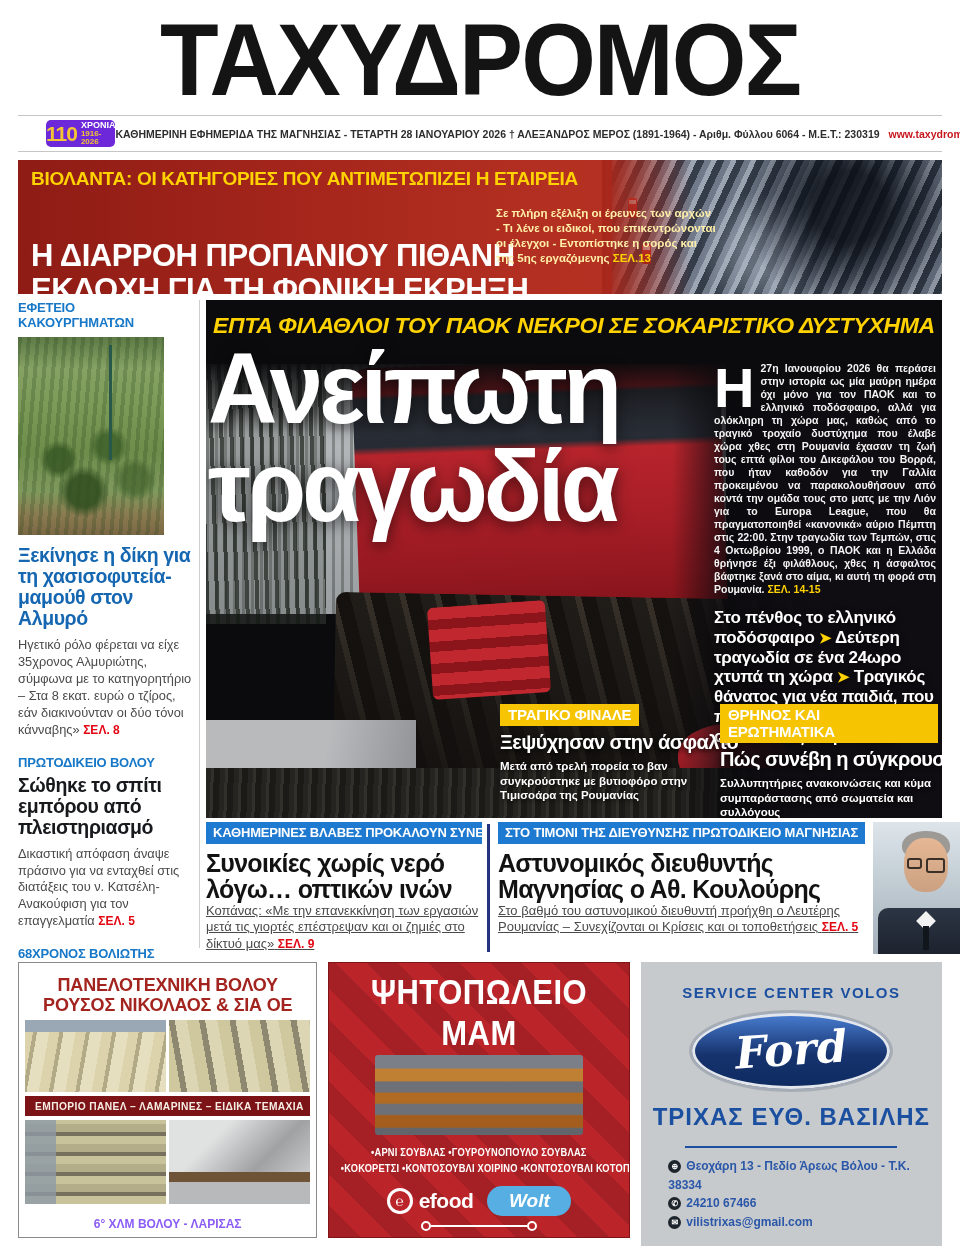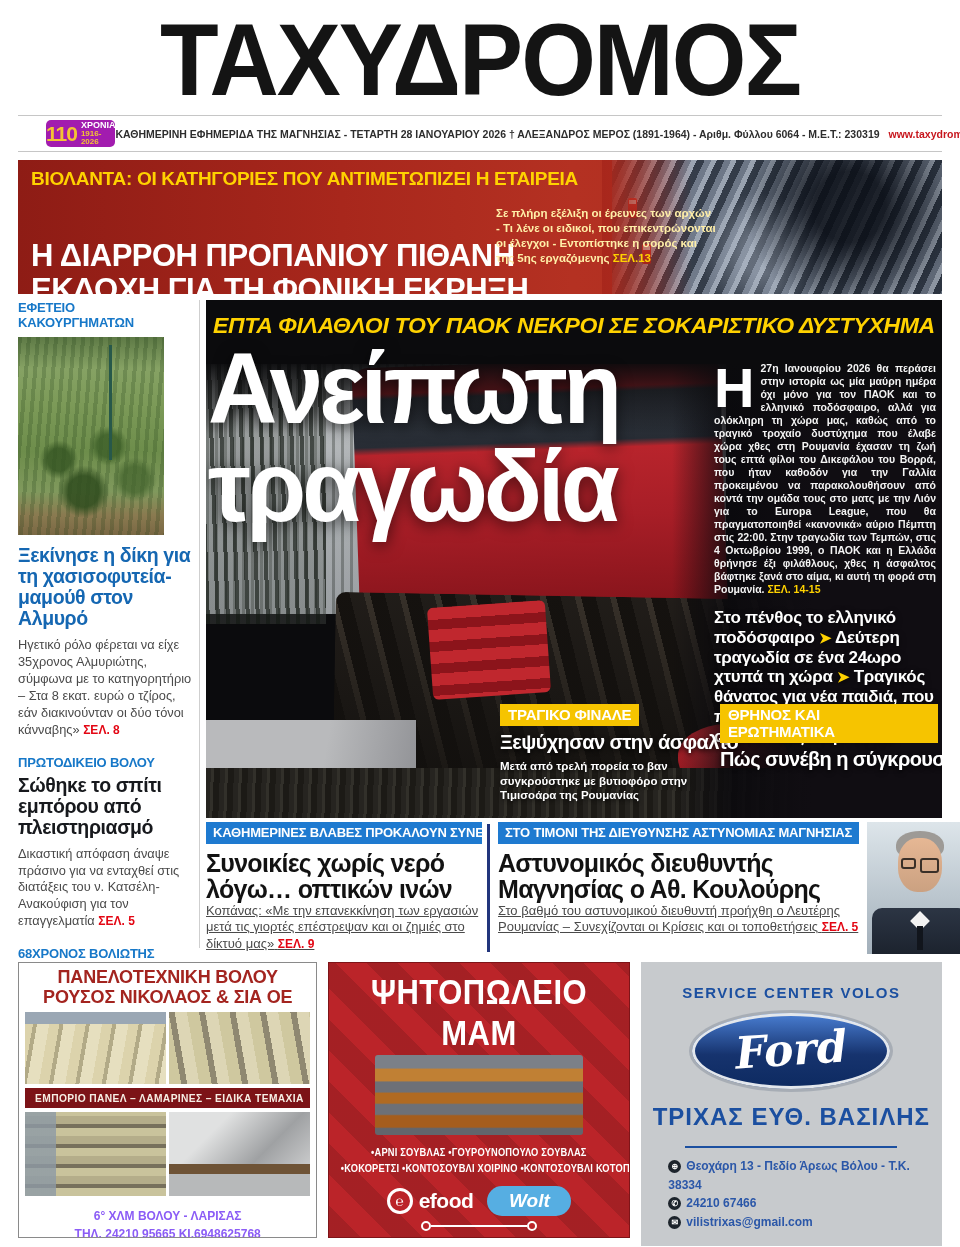--- a/index.html
+++ b/index.html
@@ -6,21 +6,21 @@
   html,body { width:960px; height:1247px; background:#fff; font-family:"Liberation Sans",sans-serif; }
   #page { position:relative; width:960px; height:1247px; background:#fff; overflow:hidden; }
 
   
   .logo { position:absolute; top:2px; left:0; right:0; text-align:center;
           font-size:96px; font-weight:bold; letter-spacing:-2px; color:#141414;
           transform:scaleY(1.06); transform-origin:top center; }
   .dateline-row { position:absolute; top:115px; left:18px; width:924px; height:37px;
           border-top:1px solid #c6c6c6; border-bottom:1px solid #c6c6c6;
           display:flex; align-items:center; }
-  .badge { width:118px; height:27px; background:#a21caf; border-radius:5px;
+  .badge { width:118px; height:27px; background:#6d28d9; border-radius:5px;
           display:flex; align-items:center; justify-content:center; gap:4px; margin-left:28px; }
   .badge-num { color:#f3c433; font-size:21px; font-weight:bold; letter-spacing:-1px; }
   .badge-col { display:flex; flex-direction:column; line-height:1; }
   .badge-label { color:#fff; font-size:9px; font-weight:bold; }
   .badge-years { color:#f3c433; font-size:8px; font-weight:bold; }
   .dateline { flex:1; text-align:center; font-size:10.5px; font-weight:bold; color:#2d2d2d; white-space:nowrap; }
   .website { color:#c7161d; margin-left:6px; }
 
   
   .banner { position:absolute; top:160px; left:18px; width:924px; height:134px;
@@ -127,21 +127,21 @@
   .o-glasses::after { content:""; position:absolute; left:17px; top:-2px; width:15px; height:11px; border:2px solid #3a3028; border-radius:3px; }
   .o-uniform { position:absolute; bottom:0; left:5px; width:96px; height:46px; border-radius:10px 10px 0 0;
           background:linear-gradient(180deg,#2c3544,#1c232e); }
   .o-shirt { position:absolute; bottom:26px; left:46px; width:14px; height:14px; background:#f2f2f2; transform:rotate(45deg); }
   .o-tie { position:absolute; bottom:4px; left:50px; width:6px; height:24px; background:#11151c; }
 
   
   .ads { position:absolute; top:962px; left:18px; width:924px; height:276px; display:flex; gap:11px; }
   .ad { position:relative; overflow:hidden; }
 
-  .ad-panel { width:300px; height:276px; background:#fff; border:1px solid #8a8a8a; padding:4px 6px; text-align:center; }
+  .ad-panel { width:300px; height:276px; background:#fff; border:1px solid #8a8a8a; padding:12px 6px; text-align:center; }
   .panel-title { font-size:18px; font-weight:bold; color:#a3241f; line-height:1.12; letter-spacing:-0.2px; }
   .panel-collage { margin-top:5px; display:flex; gap:3px; }
   .pc { height:72px; flex:1; }
   .pc-a { background:linear-gradient(180deg,#9aa7b4 0 12px, transparent 12px),
           repeating-linear-gradient(100deg,#dcd3ac 0 10px, #b2aa87 10px 14px, #e6dfbf 14px 26px); }
   .pc-b { background:repeating-linear-gradient(80deg,#cfc89f 0 12px, #8f8871 12px 18px, #ddd6b5 18px 30px); }
   .panel-band { margin-top:4px; height:20px; background:#7c1317; color:#f6eee4; font-size:11px; font-weight:bold;
           line-height:20px; letter-spacing:.4px; white-space:nowrap; }
   .panel-collage2 { margin-top:4px; display:flex; gap:3px; }
   .pc2 { height:84px; flex:1; }
@@ -278,36 +278,37 @@
     </div>
 
     <div class="substory sub-left">
       <span class="yellow-strip">ΤΡΑΓΙΚΟ ΦΙΝΑΛΕ</span>
       <div class="sub-headline">Ξεψύχησαν στην άσφαλτο</div>
       <div class="sub-body">Μετά από τρελή πορεία το βαν συγκρούστηκε με βυτιοφόρο στην Τιμισοάρα της Ρουμανίας</div>
     </div>
     <div class="substory sub-right">
       <span class="yellow-strip">ΘΡΗΝΟΣ ΚΑΙ ΕΡΩΤΗΜΑΤΙΚΑ</span>
       <div class="sub-headline">Πώς συνέβη η σύγκρουση</div>
+      <div class="sub-body">Συλλυπητήριες ανακοινώσεις και κύμα συμπαράστασης από σωματεία και συλλόγους</div>
     </div>
   </div>
 
   <div class="bottom-row">
     <div class="bstory-left">
       <span class="blue-strip">ΚΑΘΗΜΕΡΙΝΕΣ ΒΛΑΒΕΣ ΠΡΟΚΑΛΟΥΝ ΣΥΝΕΡΓΕΙΑ</span>
       <div class="bheadline">Συνοικίες χωρίς νερό λόγω… οπτικών ινών</div>
       <div class="bbody">
         <span>Κοπάνας: «Με την επανεκκίνηση των εργασιών μετά τις γιορτές επέστρεψαν και οι ζημιές στο δίκτυό μας»</span>
         <span class="pref">ΣΕΛ. 9</span>
       </div>
     </div>
     <div class="brow-divider"></div>
     <div class="bstory-right">
       <div class="btext">
-        <span class="blue-strip">ΣΤΟ ΤΙΜΟΝΙ ΤΗΣ ΔΙΕΥΘΥΝΣΗΣ ΑΣΤΥΝΟΜΙΑΣ ΜΑΓΝΗΣΙΑΣ</span>
+        <span class="blue-strip">ΣΤΟ ΤΙΜΟΝΙ ΤΗΣ ΔΙΕΥΘΥΝΣΗΣ ΠΡΩΤΟΔΙΚΕΙΟ ΜΑΓΝΗΣΙΑΣ</span>
         <div class="bheadline">Αστυνομικός διευθυντής Μαγνησίας ο Αθ. Κουλούρης</div>
         <div class="bbody">
           <span>Στο βαθμό του αστυνομικού διευθυντή προήχθη ο Λευτέρης Ρουμανίας – Συνεχίζονται οι Κρίσεις και οι τοποθετήσεις</span>
           <span class="pref">ΣΕΛ. 5</span>
         </div>
       </div>
       <div class="officer">
         <div class="o-hair"></div>
         <div class="o-face"></div>
         <div class="o-glasses"></div>

